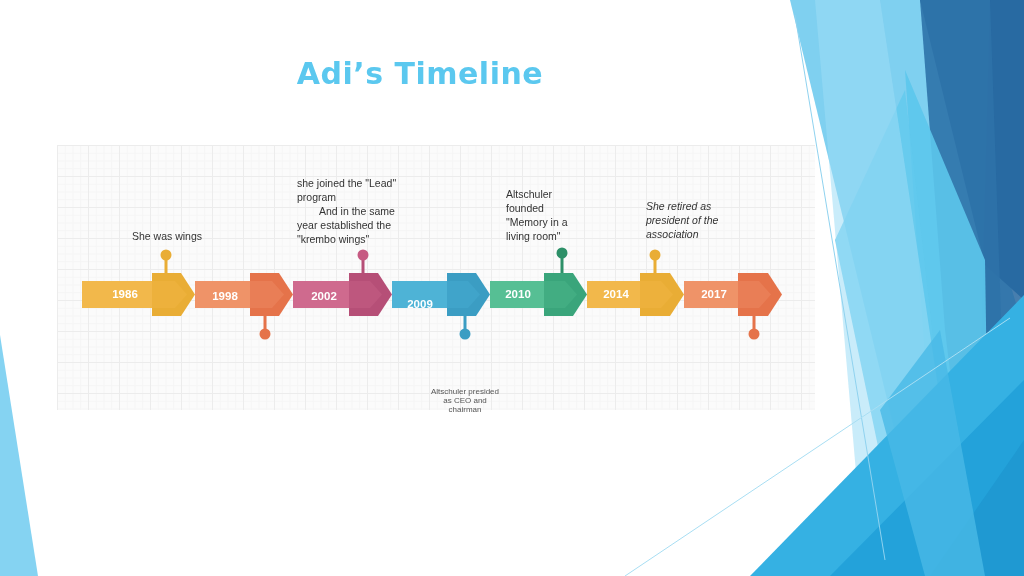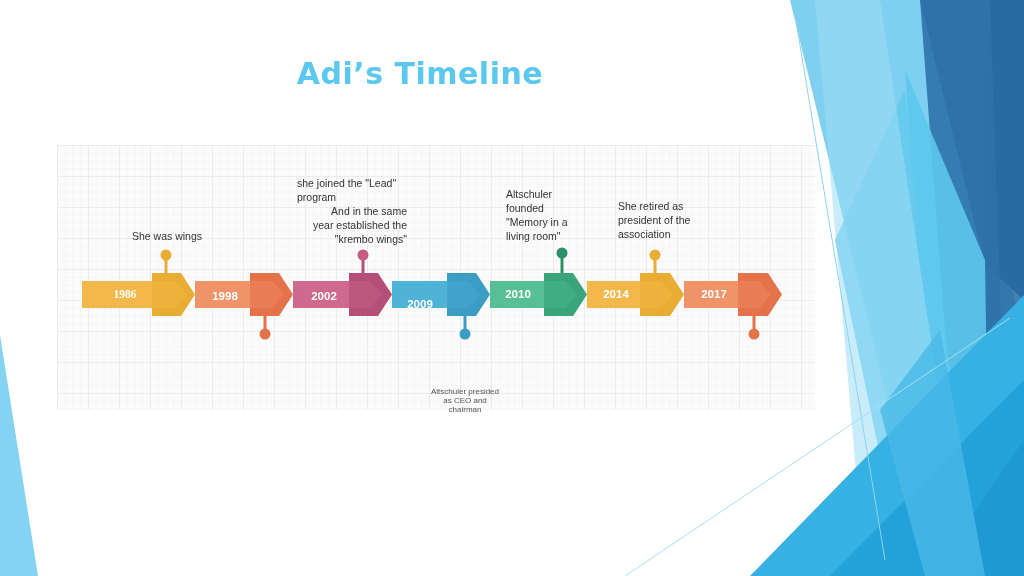--- a/index.html
+++ b/index.html
@@ -123,35 +123,35 @@
     <g>
       <line x1="598" y1="110" x2="598" y2="128" stroke="#e9ad35" stroke-width="3"></line>
       <circle cx="598" cy="110" r="5.5" fill="#e9ad35"></circle>
     </g>
     <g>
       <line x1="697" y1="171" x2="697" y2="189" stroke="#e5734a" stroke-width="3"></line>
       <circle cx="697" cy="189" r="5.5" fill="#e5734a"></circle>
     </g>
   </svg>
 
-  <span class="year" style="left:68px; top:149px;font-family:Liberation Serif, serif;">1986</span>
+  <span class="year" style="left:68px; top:149px;">1986</span>
   <span class="year" style="left:168px; top:151px;">1998</span>
   <span class="year" style="left:267px; top:151px;">2002</span>
   <span class="year" style="left:363px; top:159px;">2009</span>
   <span class="year" style="left:461px; top:149px;">2010</span>
   <span class="year" style="left:559px; top:149px;">2014</span>
   <span class="year" style="left:657px; top:149px;">2017</span>
 
   <div class="note" style="left:75px; top:84px; width:80px;">She was wings</div>
 
 
   <div class="note" style="left:240px; top:31px; width:110px;">
     <div>she joined the "Lead" program</div>
-    <div class="justify" style="text-indent:22px;text-align:right;">And in the same year established the "krembo wings"</div>
+    <div class="justify" style="text-indent:22px;">And in the same year established the "krembo wings"</div>
   </div>
 
   <div class="note small" style="left:370px; top:202px; width:76px;">Altschuler presided as CEO and chairman</div>
 
   <div class="note" style="left:449px; top:42px; width:76px;">Altschuler founded "Memory in a living room"</div>
 
-  <div class="note" style="left:561px; top:54px; width:90px;">She retired as president of the association</div>
+  <div class="note" style="left:589px; top:54px; width:90px;font-style:italic;">She retired as president of the association</div>
 
 </div>
 
 </body></html>

